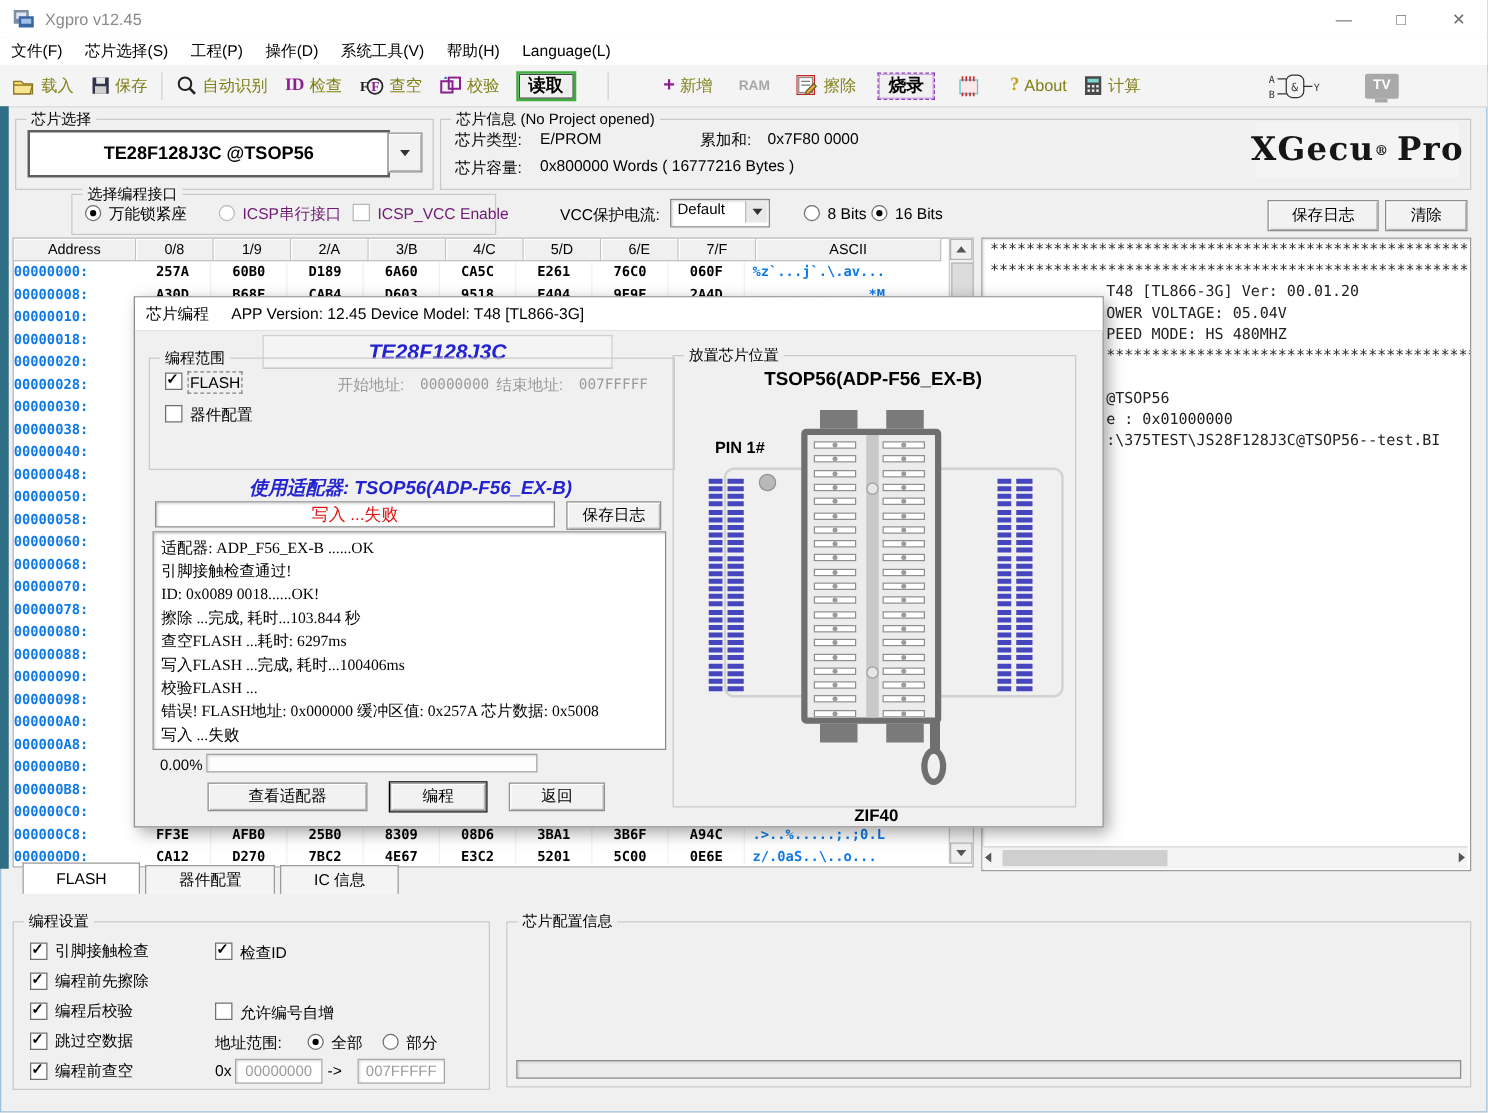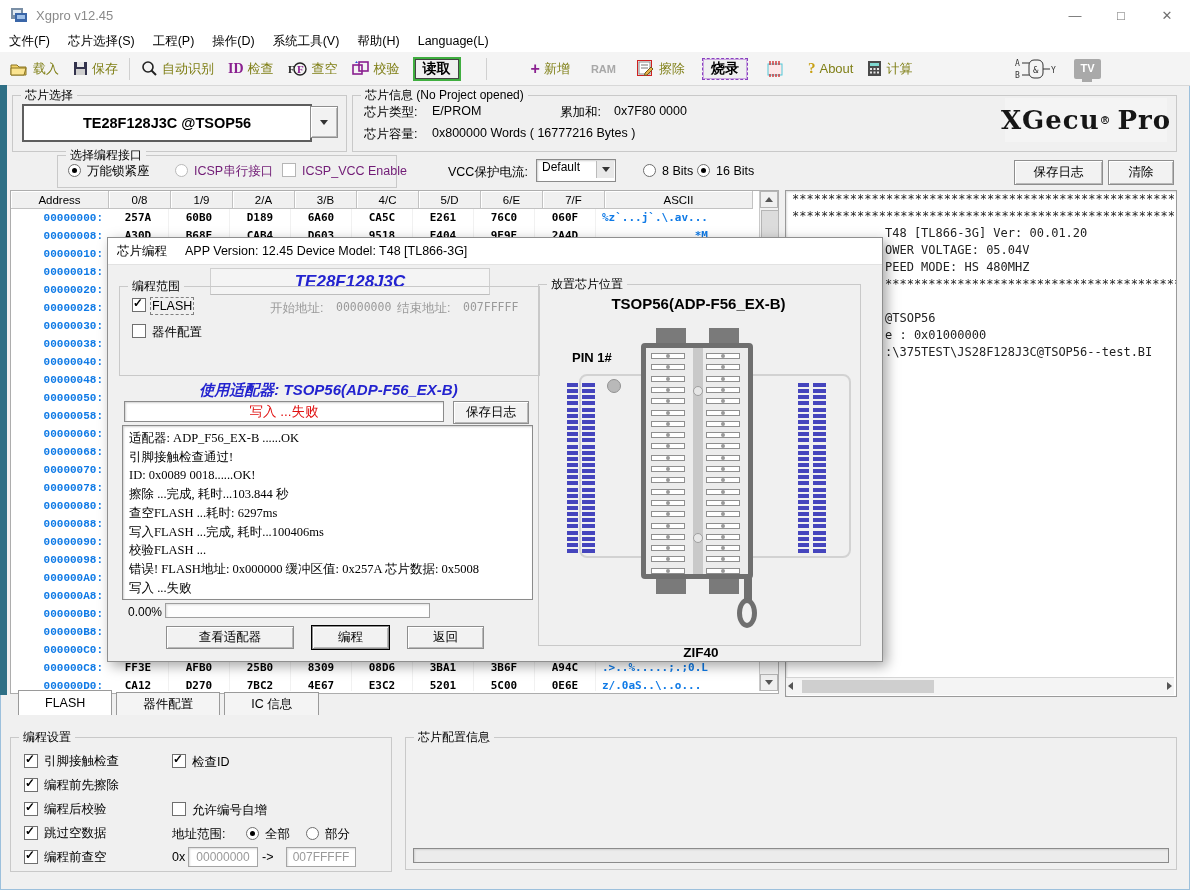--- a/index.html
+++ b/index.html
@@ -47,21 +47,21 @@
         font-family:"DejaVu Serif",serif;font-weight:bold;font-size:26px;letter-spacing:1px;color:#161616;}
   #logo sup{font-size:11px;vertical-align:10px;}
   .fld{position:absolute;font-size:12.5px;}
   
   #hex{position:absolute;left:10px;top:190px;width:767px;height:502px;background:#fff;border:1px solid #adadad;}
   .hex-head{display:flex;height:18px;}
   .hex-head span{background:#f0f0f0;border-right:1px solid #c2c2c2;border-bottom:1px solid #c2c2c2;box-shadow:inset 1px 1px 0 #fff;
       display:flex;align-items:center;justify-content:center;font-size:11.5px;}
   .hex-body{position:absolute;left:0;top:18px;width:747px;height:482px;overflow:hidden;font-family:"DejaVu Sans Mono",monospace;font-size:11px;font-weight:bold;}
   .hex-row{display:flex;height:18px;line-height:18px;}
-  .c-addr{width:97px;text-align:right;color:#0f7ae6;padding-right:5px;box-sizing:border-box;font-family:Liberation Mono, monospace;}
+  .c-addr{width:97px;color:#0f7ae6;padding-right:5px;box-sizing:border-box;}
   .c-hx{width:61px;text-align:center;border-right:1px solid #f1f1f1;box-sizing:border-box;}
   .c-asc{width:147px;padding-left:6px;color:#0f7ae6;white-space:pre;box-sizing:border-box;}
   .h-addr{width:97px;}.h-hx{width:61px;}.h-asc{width:147px;}
   #hex-vsb{position:absolute;right:0;top:0;width:18px;height:500px;background:#f2f2f2;border-left:1px solid #c9c9c9;}
   .sbtn{position:absolute;left:0;width:18px;height:17px;background:#f0f0f0;border:1px solid #b5b5b5;box-sizing:border-box;display:flex;align-items:center;justify-content:center;}
   .tri-u{width:0;height:0;border-left:4px solid transparent;border-right:4px solid transparent;border-bottom:5px solid #555;}
   .tri-d{width:0;height:0;border-left:4px solid transparent;border-right:4px solid transparent;border-top:5px solid #555;}
   .tri-l{width:0;height:0;border-top:4px solid transparent;border-bottom:4px solid transparent;border-right:5px solid #555;}
   .tri-r{width:0;height:0;border-top:4px solid transparent;border-bottom:4px solid transparent;border-left:5px solid #555;}
   #hex-thumb{position:absolute;left:1px;top:19px;width:16px;height:38px;background:#dcdcdc;border:1px solid #b5b5b5;}
@@ -248,21 +248,21 @@
         <text x="0" y="9" font-size="8" fill="#333" font-family="monospace">A</text>
         <text x="0" y="21" font-size="8" fill="#333" font-family="monospace">B</text>
         <line x1="7" y1="6" x2="14" y2="6" stroke="#333"></line>
           <line x1="7" y1="18" x2="14" y2="18" stroke="#333"></line>
         <rect x="14" y="3" width="14" height="18" rx="5" fill="none" stroke="#333"></rect>
         <text x="18" y="16" font-size="9" fill="#333" font-family="monospace">&amp;</text>
         <line x1="28" y1="12" x2="35" y2="12" stroke="#333"></line>
         <text x="36" y="16" font-size="8" fill="#333" font-family="monospace">Y</text>
       </svg>
     </div>
-    <div class="tbi" id="tv-ic" style="margin-left:8px">TV</div>
+    <div class="tbi" id="tv-ic" style="margin-left:26px">TV</div>
   </div>
 
   <div class="teal-strip"></div>
 
   <div class="grp" style="left:12px;top:95px;width:333px;height:55px">
     <span class="lg">芯片选择</span>
   </div>
   <div id="chip-combo">TE28F128J3C @TSOP56</div>
   <div class="btn" id="chip-combo-btn">
       <span class="dar"></span>

